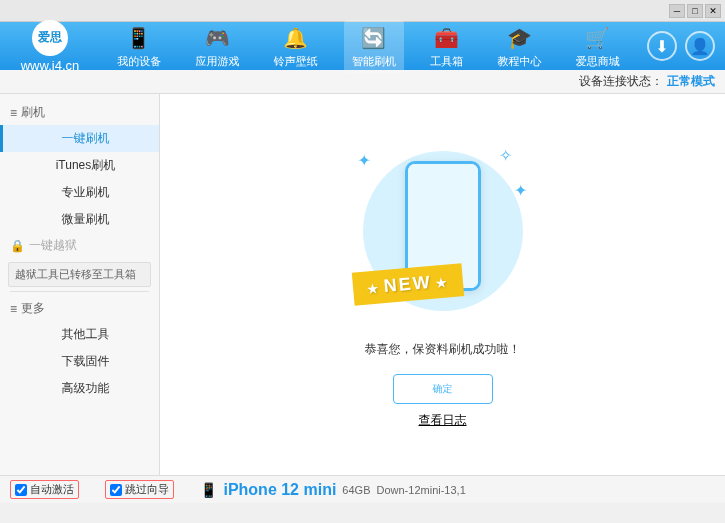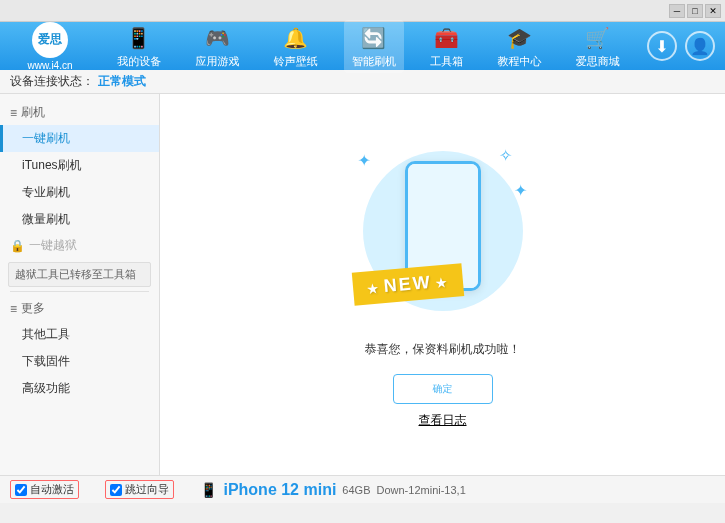--- a/index.html
+++ b/index.html
@@ -41,21 +41,21 @@
       margin-right: 10px;
     }
     .logo-circle {
       width: 36px; height: 36px;
       background: white;
       border-radius: 50%;
       display: flex; align-items: center; justify-content: center;
       font-size: 10px; font-weight: bold; color: #1a90d4;
       margin-bottom: 2px;
     }
-    .logo-text { color: white; font-size: 10px; }
+    .logo-text { color: white; font-size: 13px; }
 
     .nav-items { display: flex; flex: 1; justify-content: space-around; align-items: center; }
     .nav-item {
       display: flex; flex-direction: column; align-items: center;
       color: white; font-size: 11px; cursor: pointer;
       padding: 4px 8px;
       border-radius: 4px;
     }
     .nav-item.active { background: rgba(255,255,255,0.25); }
     .nav-icon {
@@ -77,20 +77,21 @@
     
     .status-bar {
       background: #f5f5f5;
       border-bottom: 1px solid #ddd;
       padding: 3px 10px;
       font-size: 12px;
       color: #333;
       display: flex;
       align-items: center;
       gap: 4px;
+      justify-content: flex-end;
     }
     .status-normal { color: #2196e8; font-weight: bold; }
 
     
     .main { display: flex; height: calc(523px - 22px - 68px - 24px - 28px); }
 
     
     .sidebar {
       width: 160px;
       background: #f7f7f7;
@@ -102,20 +103,21 @@
       display: flex; align-items: center;
       padding: 4px 10px;
       color: #666; font-size: 12px;
       gap: 4px;
     }
     .sidebar-item {
       padding: 5px 10px 5px 22px;
       font-size: 12px;
       color: #333;
       cursor: pointer;
+      text-align: center;
     }
     .sidebar-item.active {
       background: #e0f0ff;
       color: #1a90d4;
       border-left: 3px solid #1a90d4;
       padding-left: 19px;
     }
     .sidebar-divider { height: 1px; background: #e0e0e0; margin: 4px 10px; }
     .sidebar-disabled { color: #aaa; }
 

